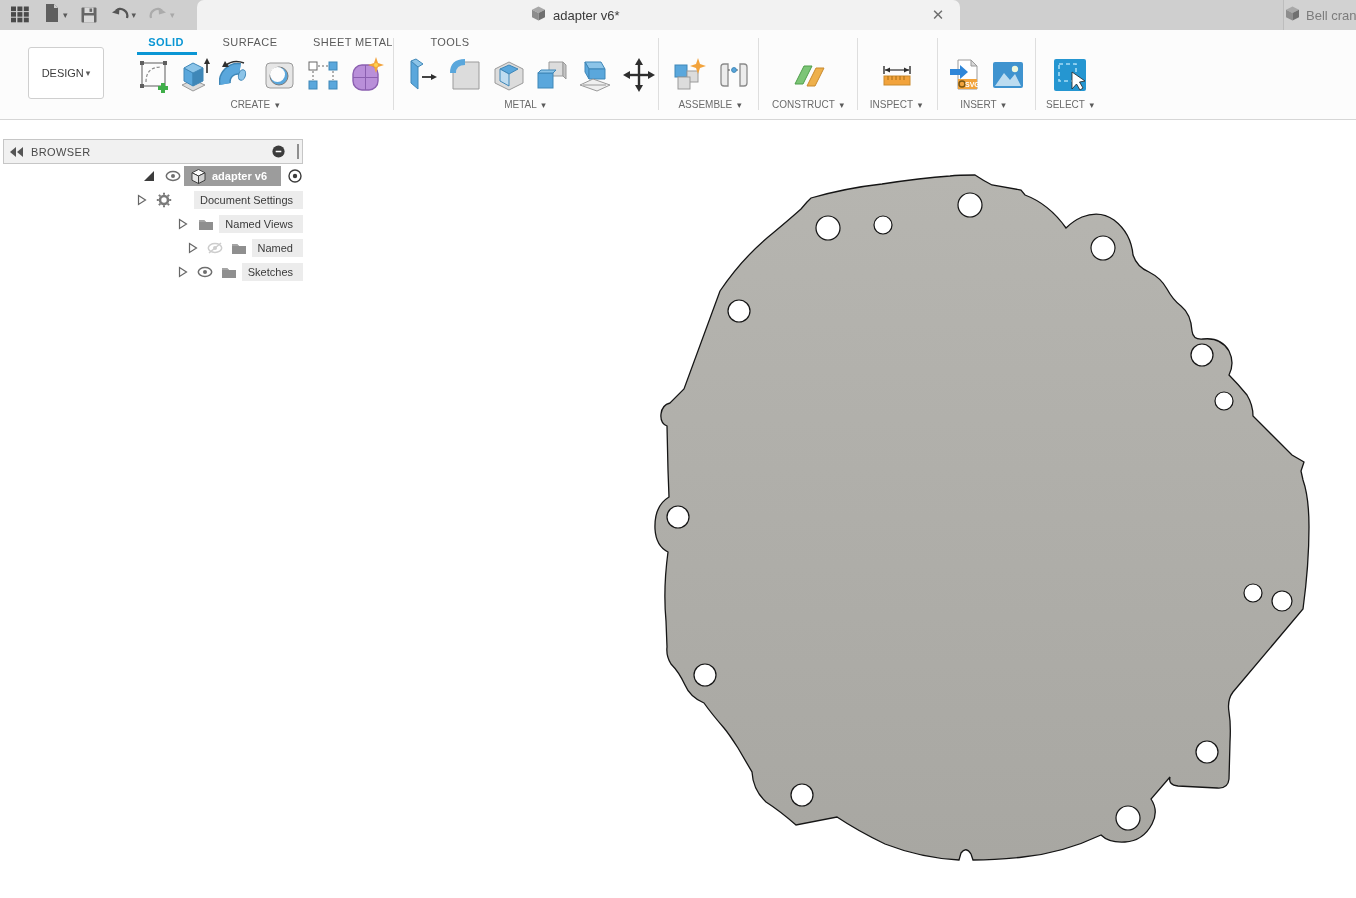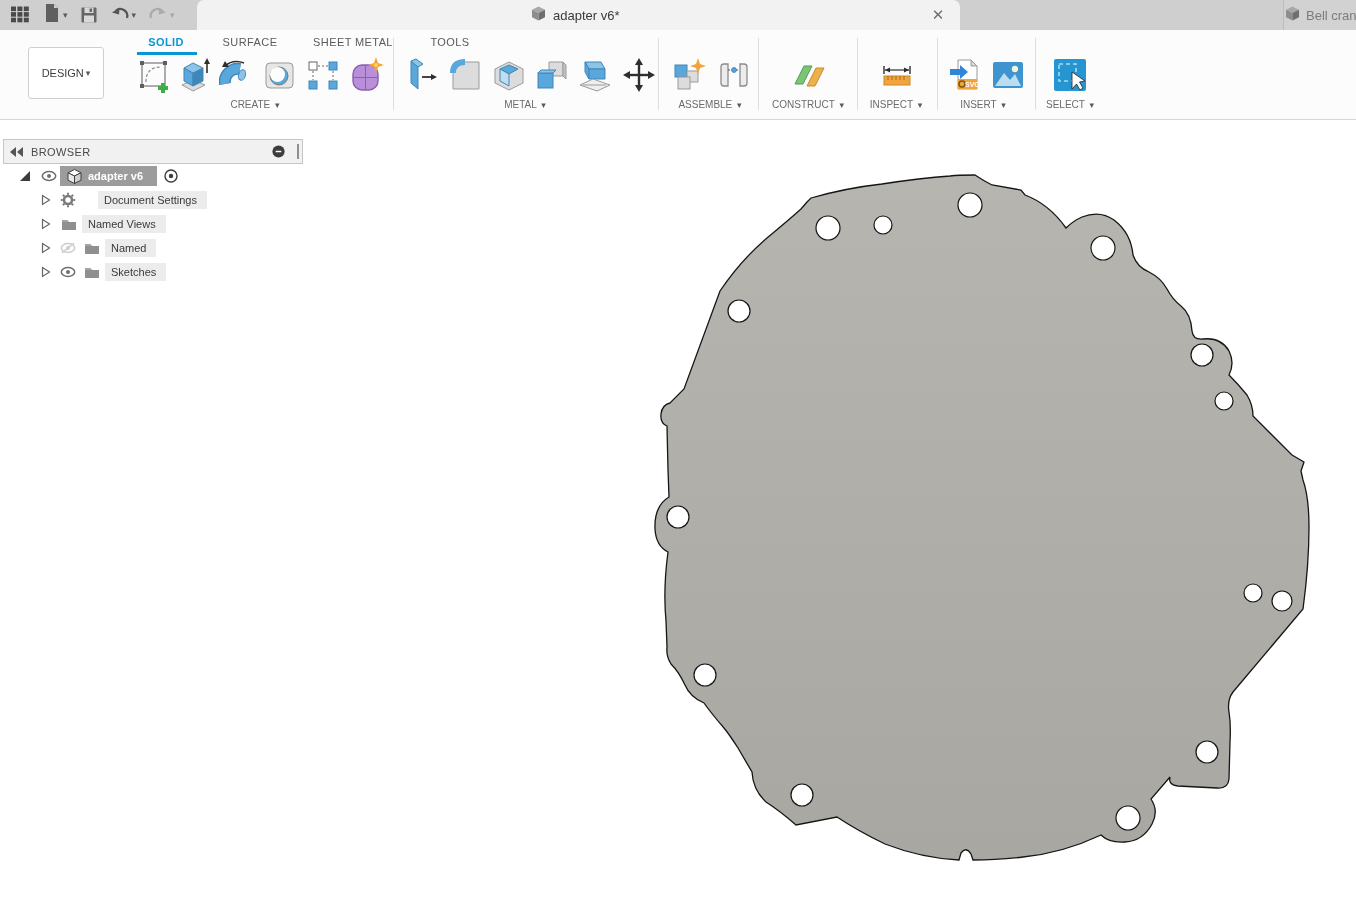--- a/index.html
+++ b/index.html
@@ -34,21 +34,21 @@
   .tool-btn{position:absolute;top:26px;width:36px;height:40px;cursor:pointer;}
   .grp-label{position:absolute;top:69px;transform:translateX(-50%);font-size:10px;color:#6b6b6b;
              cursor:pointer;white-space:nowrap;}
   .grp-sep{position:absolute;top:8px;width:1px;height:72px;background:#dedede;}
   
   #browser{position:absolute;left:3px;top:119px;width:300px;}
   #browser-header{height:23px;background:#f1f1f1;border:1px solid #c6c6c6;display:flex;align-items:center;position:relative;margin-top:20px;}
   #browser-title{font-size:11px;color:#4a4a4a;letter-spacing:.4px;margin-left:6px;}
   #browser-minus{position:absolute;right:16px;top:4px;cursor:pointer;}
   #browser-scrolltick{position:absolute;right:3px;top:4px;width:2px;height:15px;background:#8f8f8f;}
-  .trow{position:relative;height:24px;display:flex;align-items:center;}
+  .trow{position:relative;height:24px;display:flex;align-items:center;justify-content:flex-end;}
   .trow .tri{width:14px;height:16px;flex:none;cursor:pointer;}
   .ticon{width:16px;height:16px;flex:none;}
   .pill{background:#ececec;font-size:11px;color:#3a3a3a;padding:3px 10px 3px 6px;white-space:nowrap;cursor:pointer;}
   #root-sel{background:#9c9c9c;height:20px;display:flex;align-items:center;padding:0 6px;cursor:pointer;}
   #root-sel span{color:#fff;font-size:11px;font-weight:bold;margin-left:6px;margin-right:8px;}
   
   #canvas-svg{position:absolute;left:0;top:0;}
 </style>
 </head>
 <body>

